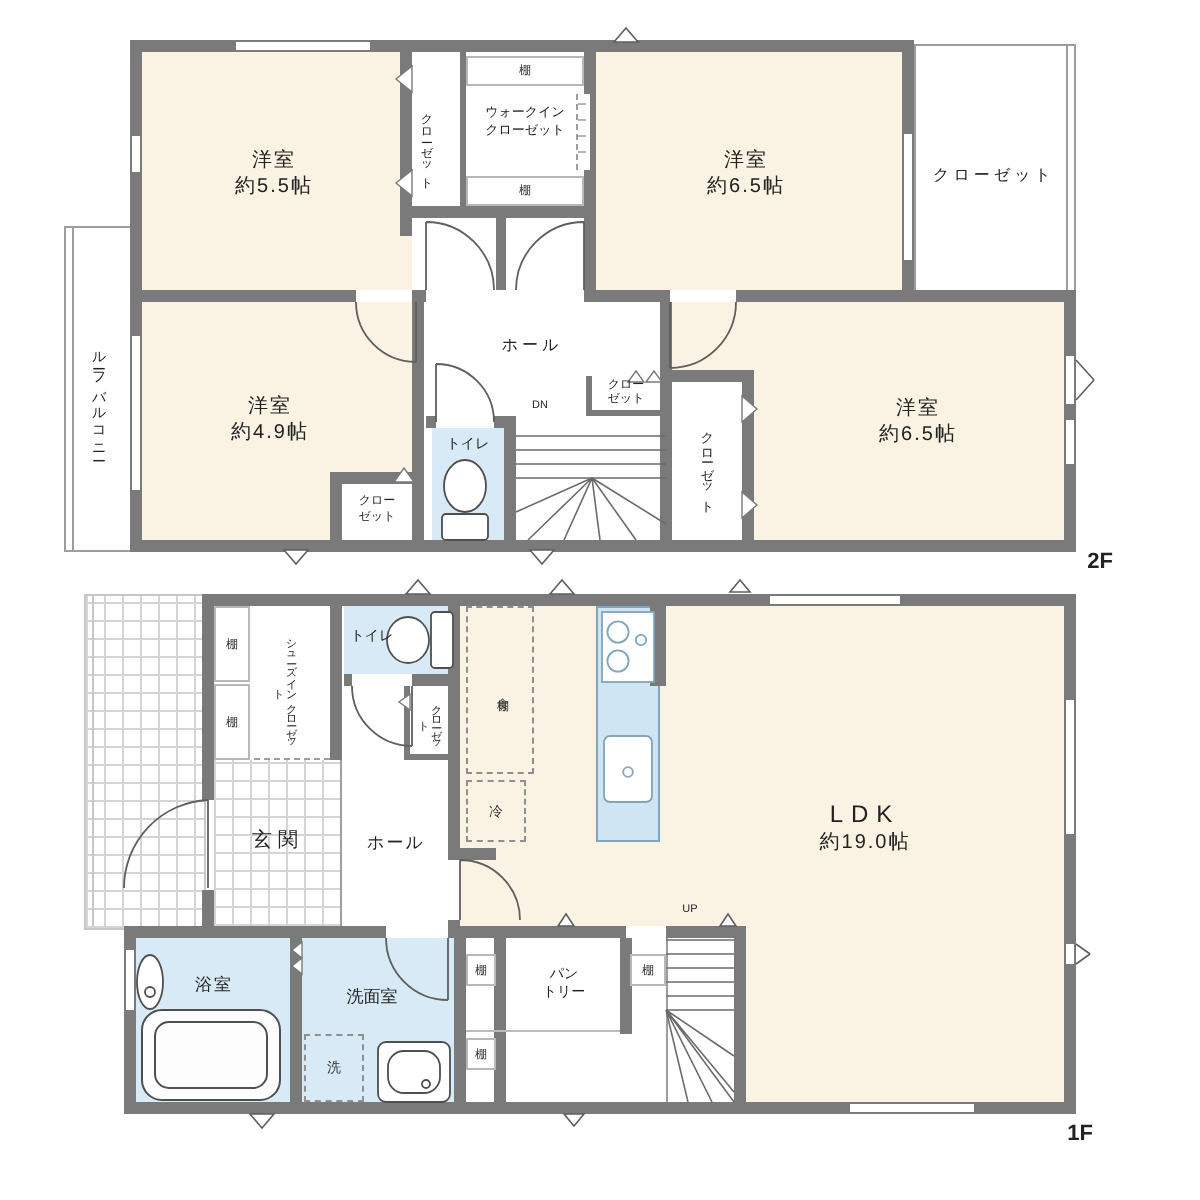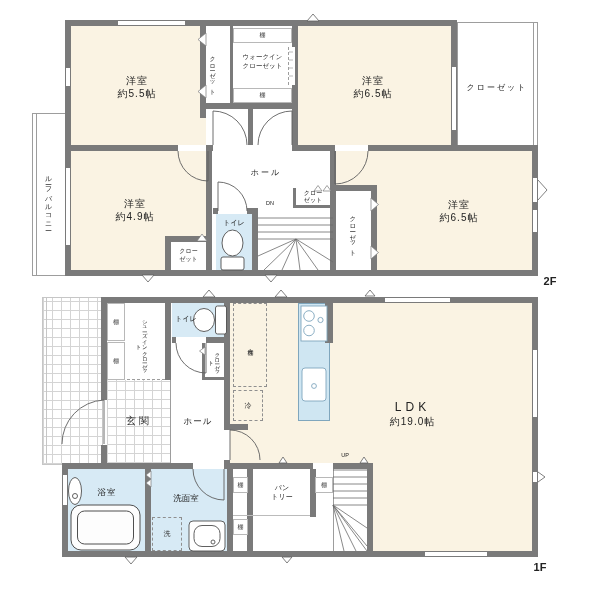--- a/index.html
+++ b/index.html
@@ -285,21 +285,21 @@
     <span>洋室</span>
     <span>約6.5帖</span>
   </div>
   <div class="lbl bold" style="left:536px;top:273px;width:28px;height:16px;font-size:11px">2F</div>
 
   <div class="lbl v" style="left:129px;top:315px;width:26px;height:58px;font-size:5.5px;letter-spacing:0">シューズインクローゼット</div>
   <div class="lbl" style="left:170px;top:314px;width:32px;height:10px;font-size:7px">トイレ</div>
   <div class="lbl v" style="left:206px;top:345px;width:17px;height:31px;font-size:5.5px;letter-spacing:0">クローゼット</div>
   <div class="lbl" style="left:108px;top:413px;width:62px;height:16px;font-size:10px;letter-spacing:3px">玄関</div>
   <div class="lbl" style="left:172px;top:415px;width:52px;height:14px;font-size:8.5px;letter-spacing:1px">ホール</div>
-  <div class="lbl" style="left:355px;top:397px;width:115px;height:34px">
+  <div class="lbl" style="left:375px;top:397px;width:115px;height:34px">
     <span style="font-size:12px;letter-spacing:4px">LDK</span>
     <span style="font-size:10px;letter-spacing:1px">約19.0帖</span>
   </div>
   <div class="lbl" style="left:83px;top:486px;width:48px;height:13px;font-size:8.5px;letter-spacing:1px">浴室</div>
   <div class="lbl" style="left:158px;top:492px;width:56px;height:13px;font-size:8.5px">洗面室</div>
   <div class="lbl" style="left:256px;top:480px;width:52px;height:24px;font-size:7px;line-height:1.3">
     <span>パン</span>
     <span>トリー</span>
   </div>
   <div class="lbl" style="left:334px;top:451px;width:22px;height:9px;font-size:5.5px">UP</div>

